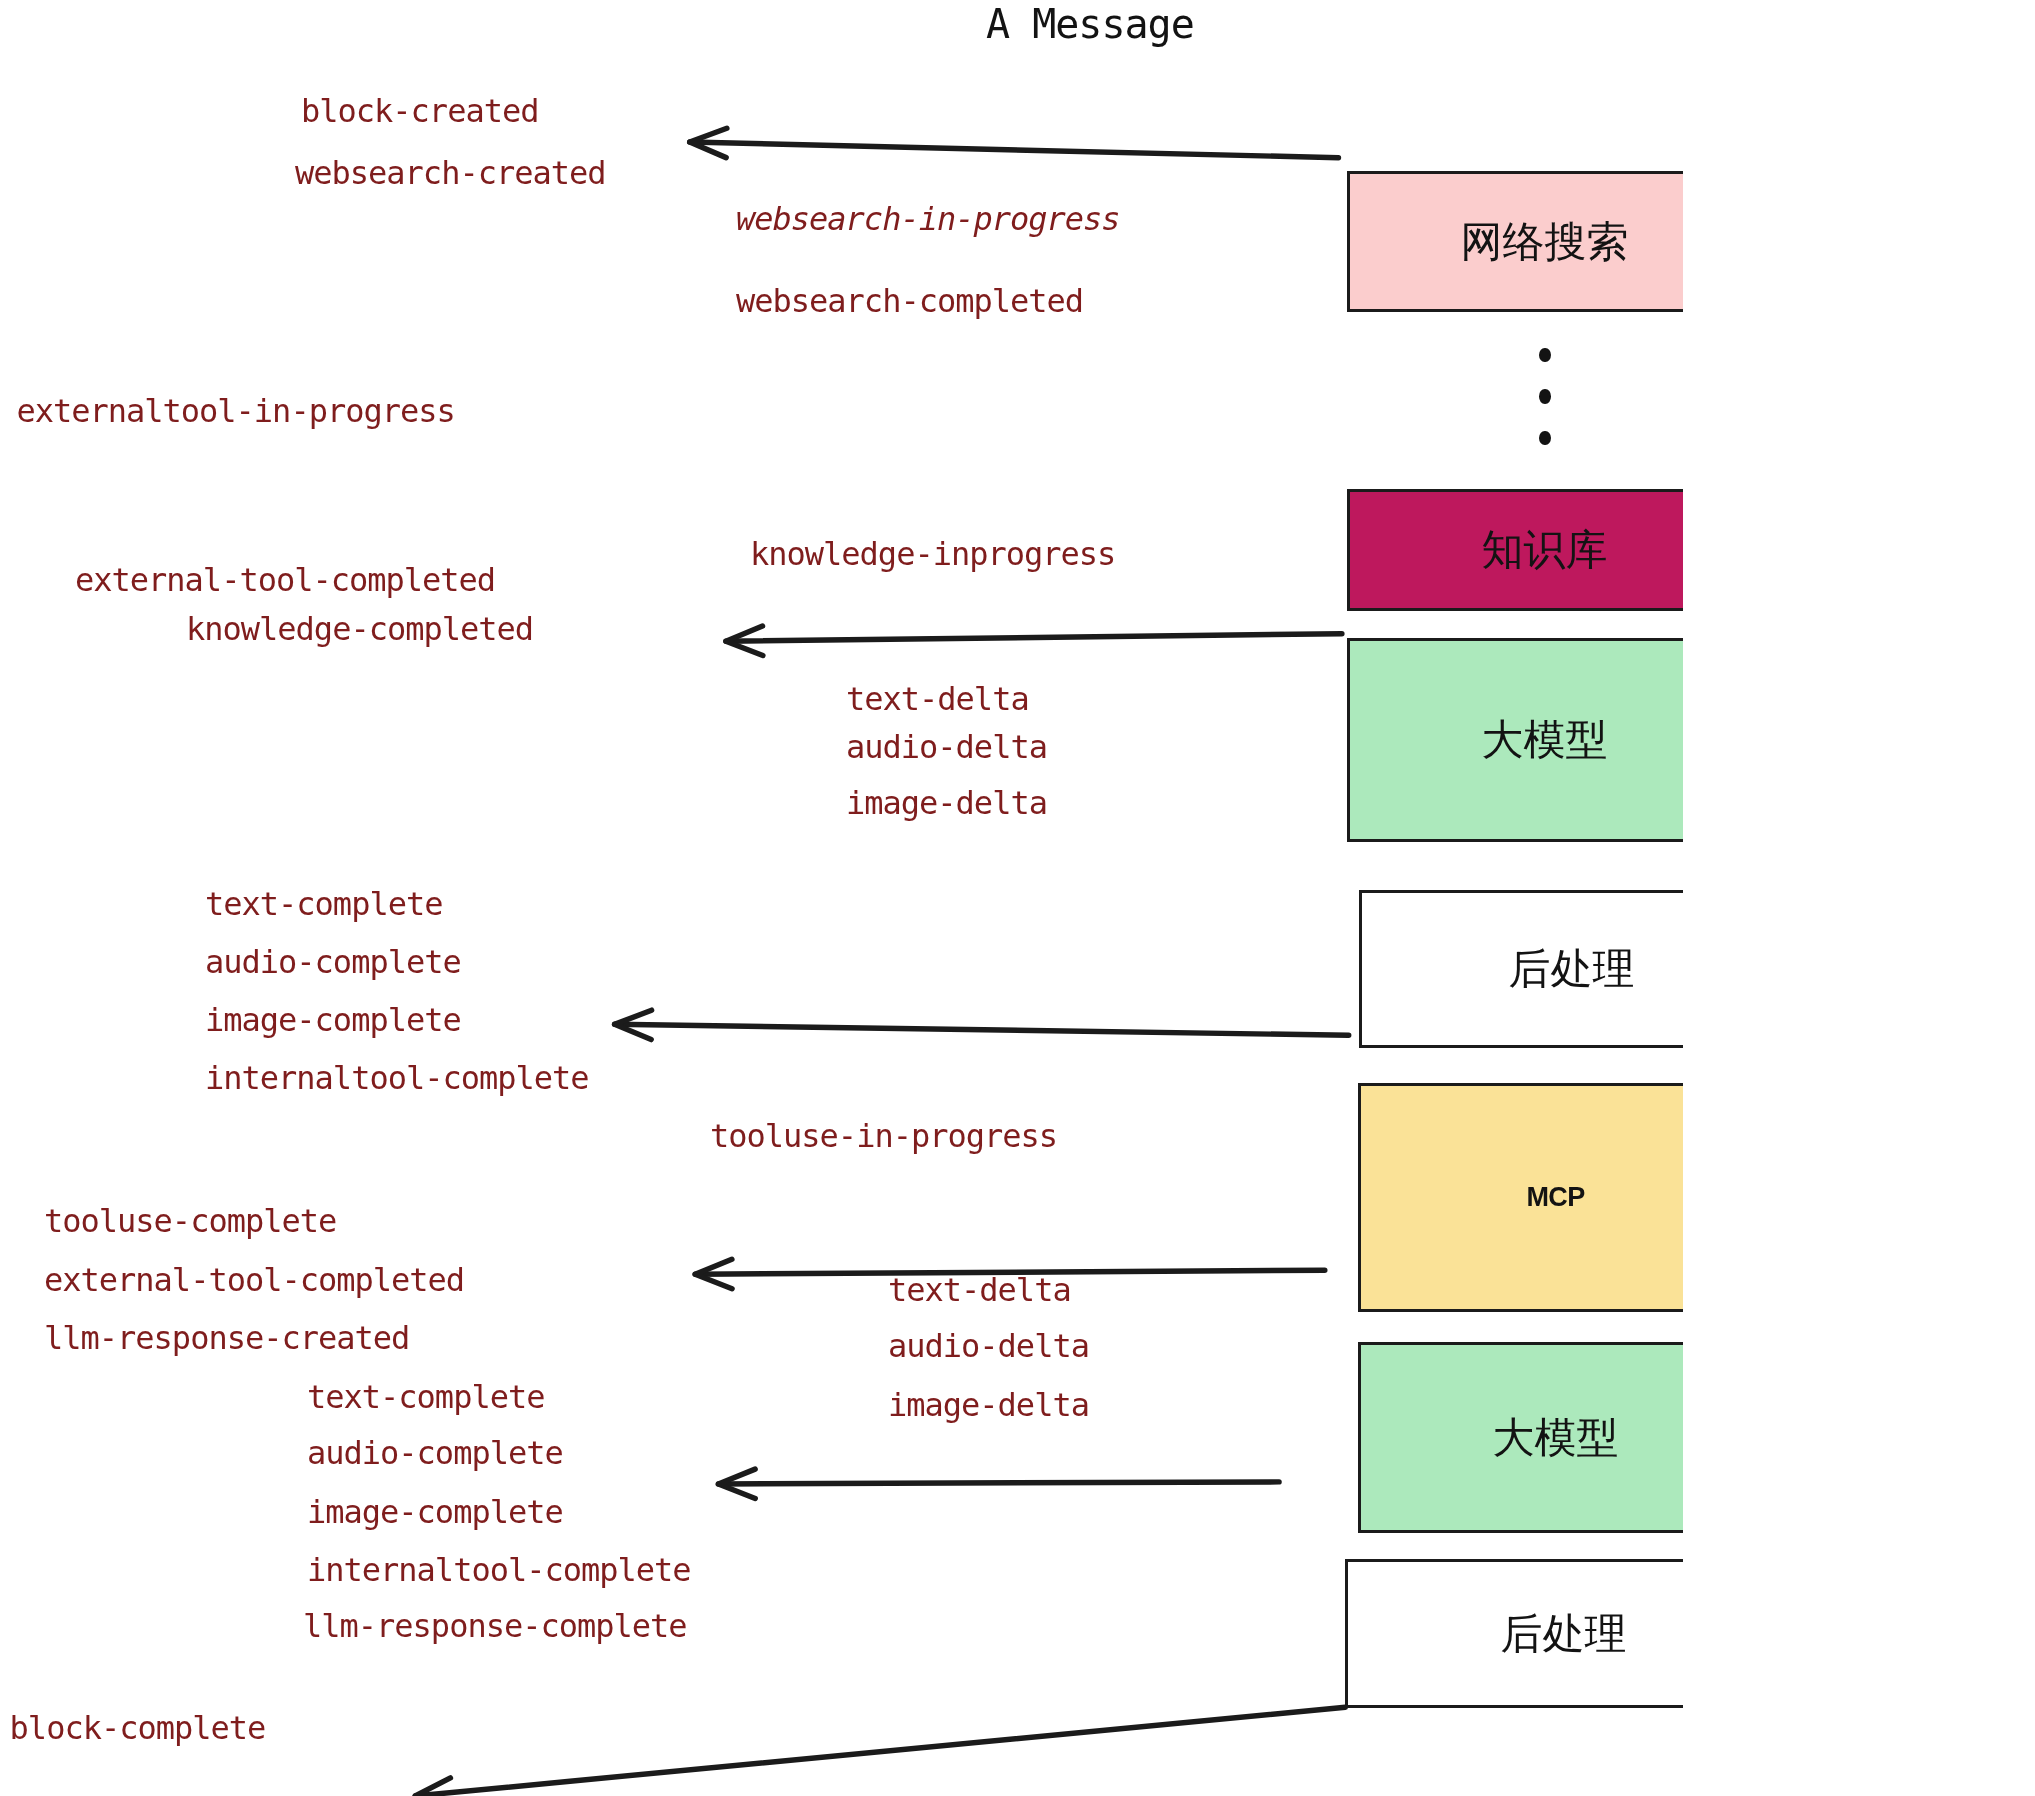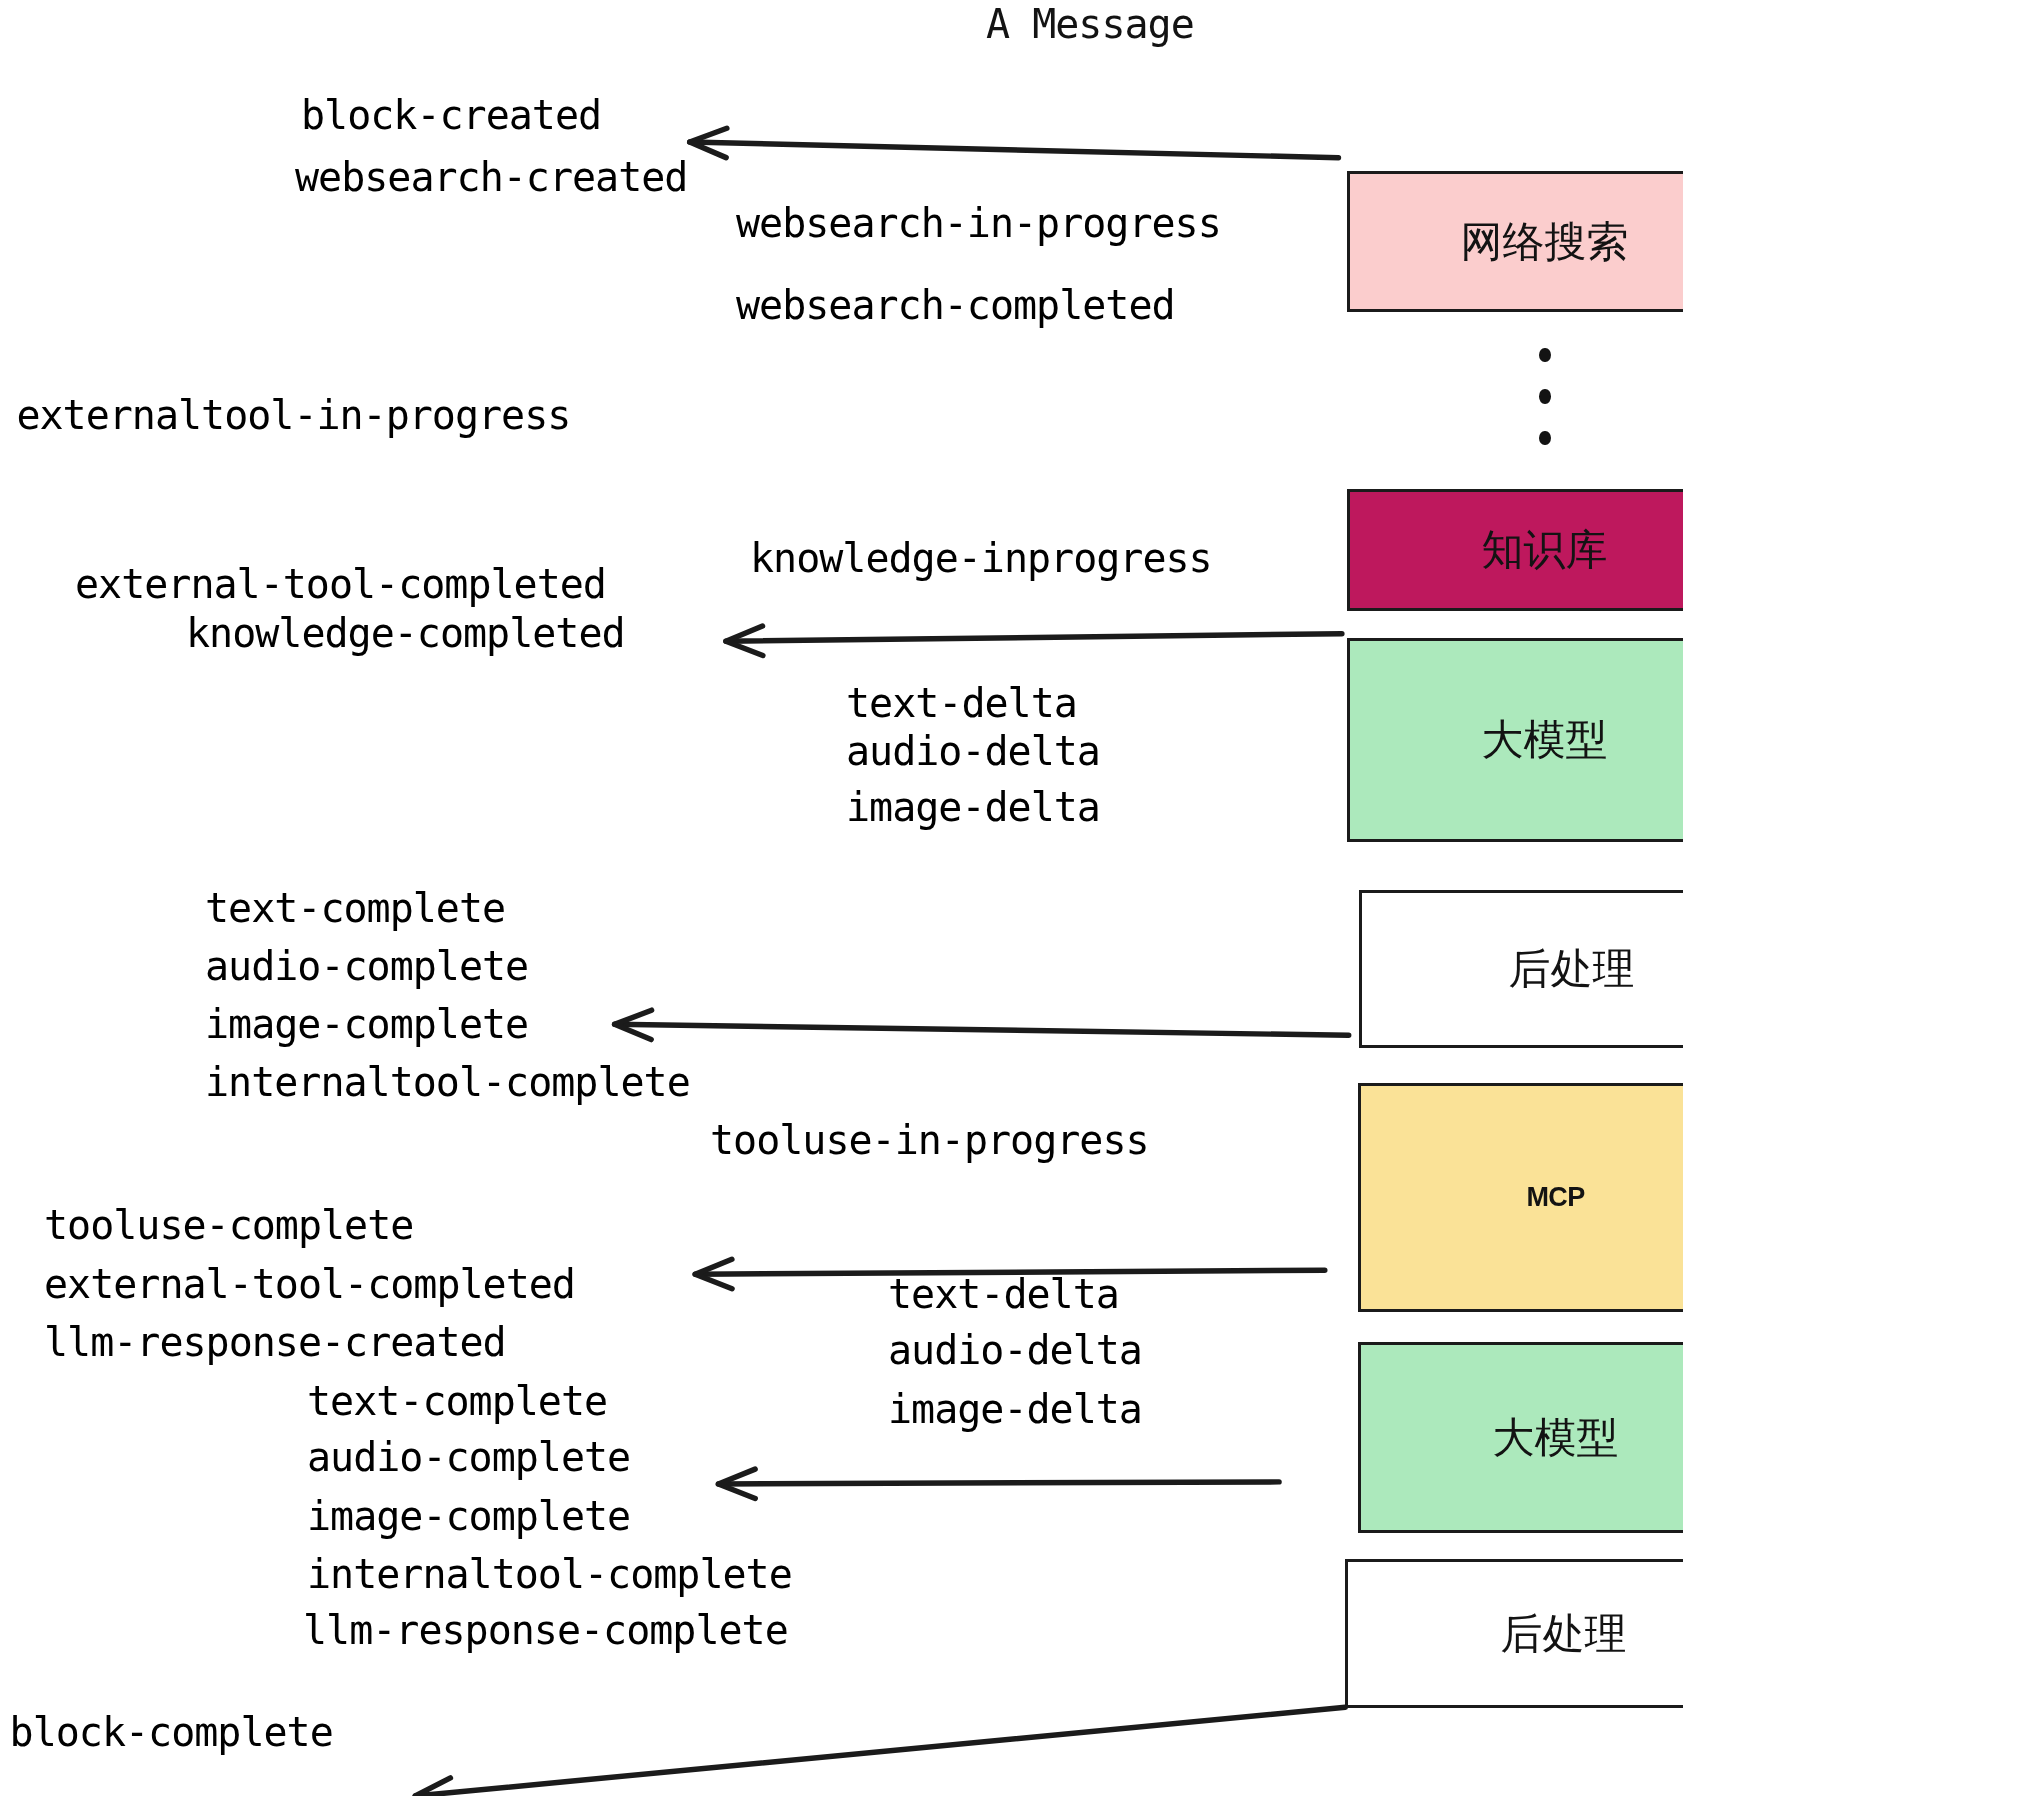--- a/index.html
+++ b/index.html
@@ -19,23 +19,23 @@
     position: absolute;
     left: 0; top: 0;
     width: 2035px;
     height: 1796px;
     overflow: visible;
   }
   .evt {
     position: absolute;
     white-space: pre;
     font-family: "DejaVu Sans Mono", "Liberation Mono", monospace;
-    font-size: 40px;
+    font-size: 32px;
     line-height: 1;
-    color: #000000;
+    color: #7f1d1d;
     letter-spacing: -1px;
     font-weight: 500;
   }
   .title {
     position: absolute;
     white-space: pre;
     font-family: "DejaVu Sans Mono", "Liberation Mono", monospace;
     font-size: 40px;
     line-height: 1;
     color: #131313;
@@ -140,21 +140,21 @@
     </div>
 
   <div id="side-host">
       <div class="side-label" style="left: 1814px; top: 336px;">外部工具</div>
       <div class="side-label" style="left: 1844px; top: 1165px;">外部工具</div>
     </div>
 
   <div id="event-host">
       <div class="evt" style="left: 301px; top: 95px;">block-created</div>
       <div class="evt" style="left: 295px; top: 157px;">websearch-created</div>
-      <div class="evt" style="left: 736px; top: 203px;">websearch-in-progress</div>
+      <div class="evt" style="left: 736px; top: 203px; font-style: italic;">websearch-in-progress</div>
       <div class="evt" style="left: 736px; top: 285px;">websearch-completed</div>
       <div class="evt" style="left: 16.4px; top: 395px;">externaltool-in-progress</div>
       <div class="evt" style="left: 750px; top: 538px;">knowledge-inprogress</div>
       <div class="evt" style="left: 75px; top: 564px;">external-tool-completed</div>
       <div class="evt" style="left: 186px; top: 613px;">knowledge-completed</div>
       <div class="evt" style="left: 846px; top: 683px;">text-delta</div>
       <div class="evt" style="left: 846px; top: 731px;">audio-delta</div>
       <div class="evt" style="left: 846px; top: 787px;">image-delta</div>
       <div class="evt" style="left: 205px; top: 888px;">text-complete</div>
       <div class="evt" style="left: 205px; top: 946px;">audio-complete</div>

